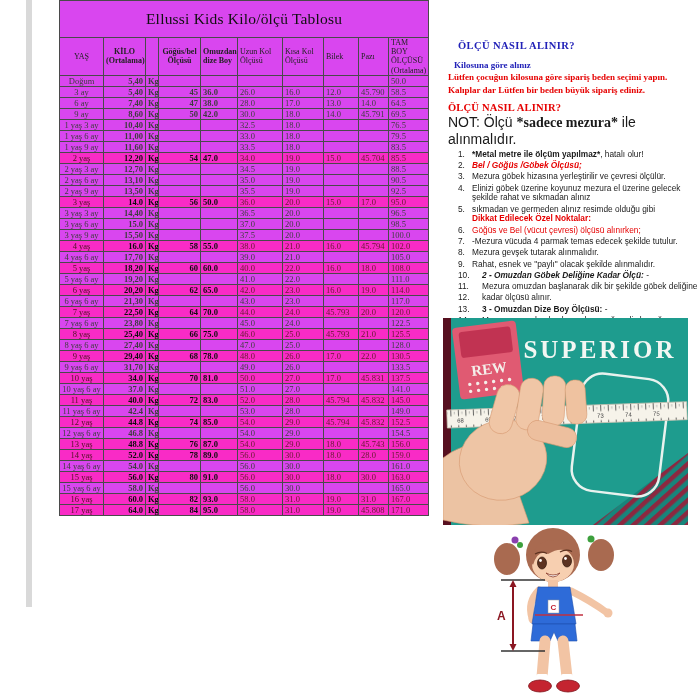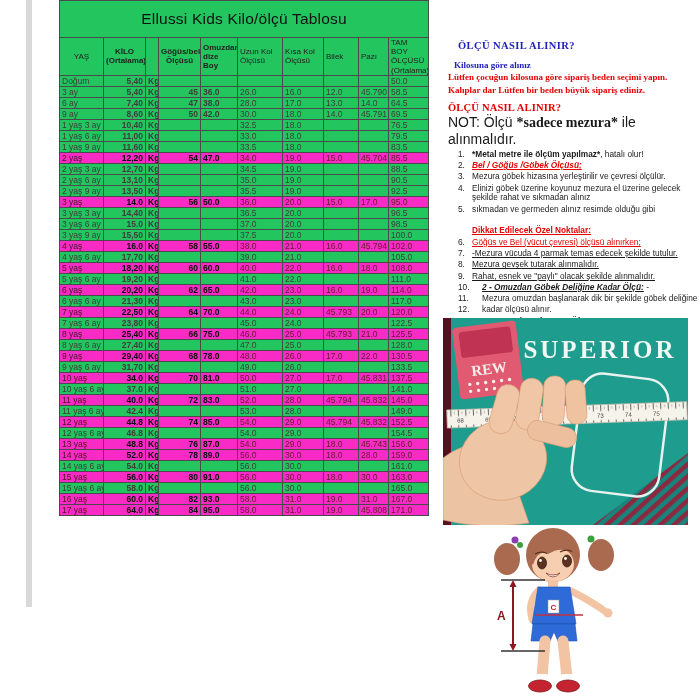--- a/index.html
+++ b/index.html
@@ -4,39 +4,39 @@
 <style>
   html,body{margin:0;padding:0;}
   body{
     width:700px;height:700px;position:relative;background:#fff;
     font-family:"Liberation Sans",sans-serif;overflow:hidden;
   }
   .gray-strip{position:absolute;left:26px;top:0;width:6px;height:607px;background:var(--gray_strip);}
   
   .size-table{
     position:absolute;left:59px;top:0;width:369px;height:434px;
-    border-collapse:collapse;table-layout:fixed;background:#22c55e;
+    border-collapse:collapse;table-layout:fixed;background:#d946ef;font-family:Liberation Serif, serif;
   }
   .size-table th,.size-table td{
     border:1px solid var(--table_border);padding:0 2px;overflow:hidden;white-space:nowrap;
   }
   .title-row th{
     height:36px;font-size:15.5px;font-weight:400;color:#101010;text-align:center;
     white-space:normal;letter-spacing:.2px;
   }
   .head-row th{
     height:30px;font-size:8px;font-weight:400;color:#222;text-align:left;
     white-space:normal;line-height:1.15;vertical-align:middle;padding:0 2px;
   }
   .head-row .h-age{text-align:center;}
   .head-row .h-kilo{font-weight:700;text-align:center;}
   .head-row .h-gogus{font-weight:700;text-align:center;}
   .head-row .h-omuz{font-weight:700;}
   .size-table td{font-size:8.5px;color:var(--value_dark);}
-  .c-age{text-align:left;color:#3a3a3a;margin-left:24px;}
+  .c-age{text-align:center;color:#3a3a3a;margin-left:24px;}
   .c-kilo{text-align:right;font-weight:700;color:#0d0d0d;padding-right:3px;}
   .c-unit{font-weight:700;color:#0d0d0d;}
   .c-gogus{text-align:right;font-weight:700;color:#0d0d0d;padding-right:4px;}
   .c-omuz{font-weight:700;color:#0d0d0d;padding-left:3px;}
   .c-uzun,.c-kisa,.c-bilek,.c-pazi,.c-boy{padding-left:2px;}
   .c-pazi,.c-bilek{padding:0 1px;}
   tr.hl{background:var(--highlight);}
   tr.hl td{color:var(--value_maroon);}
   tr.hl .c-age{color:#4d1220;}
   tr.hl .c-kilo,tr.hl .c-unit,tr.hl .c-gogus,tr.hl .c-omuz{color:#0d0d0d;}
@@ -57,21 +57,21 @@
   .p-note{font-size:14px;color:#1a1a1a;margin:1px 0 3px 0;}
   .p-note .nb{font-weight:700;font-family:"Liberation Serif",serif;}
   .ilist{font-size:8.3px;color:#1a1a1a;line-height:1.18;}
   .li{display:flex;margin:0 0 1.5px 0;}
   .li .num{flex:0 0 24px;text-align:left;padding-left:10px;box-sizing:border-box;}
   .li .txt{flex:1;}
   .li .txt.ind{padding-left:10px;}
   .bold{font-weight:700;}
   .red{color:var(--accent_red);}
   .it{font-style:italic;}
-  .un{text-decoration:underline;margin-top:12px;}
+  .un{}
   .blk{display:block;}
   
   .photo{position:absolute;left:443px;top:318px;width:245px;height:207px;}
   .kid{position:absolute;left:487px;top:527px;width:135px;height:170px;}
 </style>
 </head>
 <body>
 
 <div class="gray-strip"></div>
 

